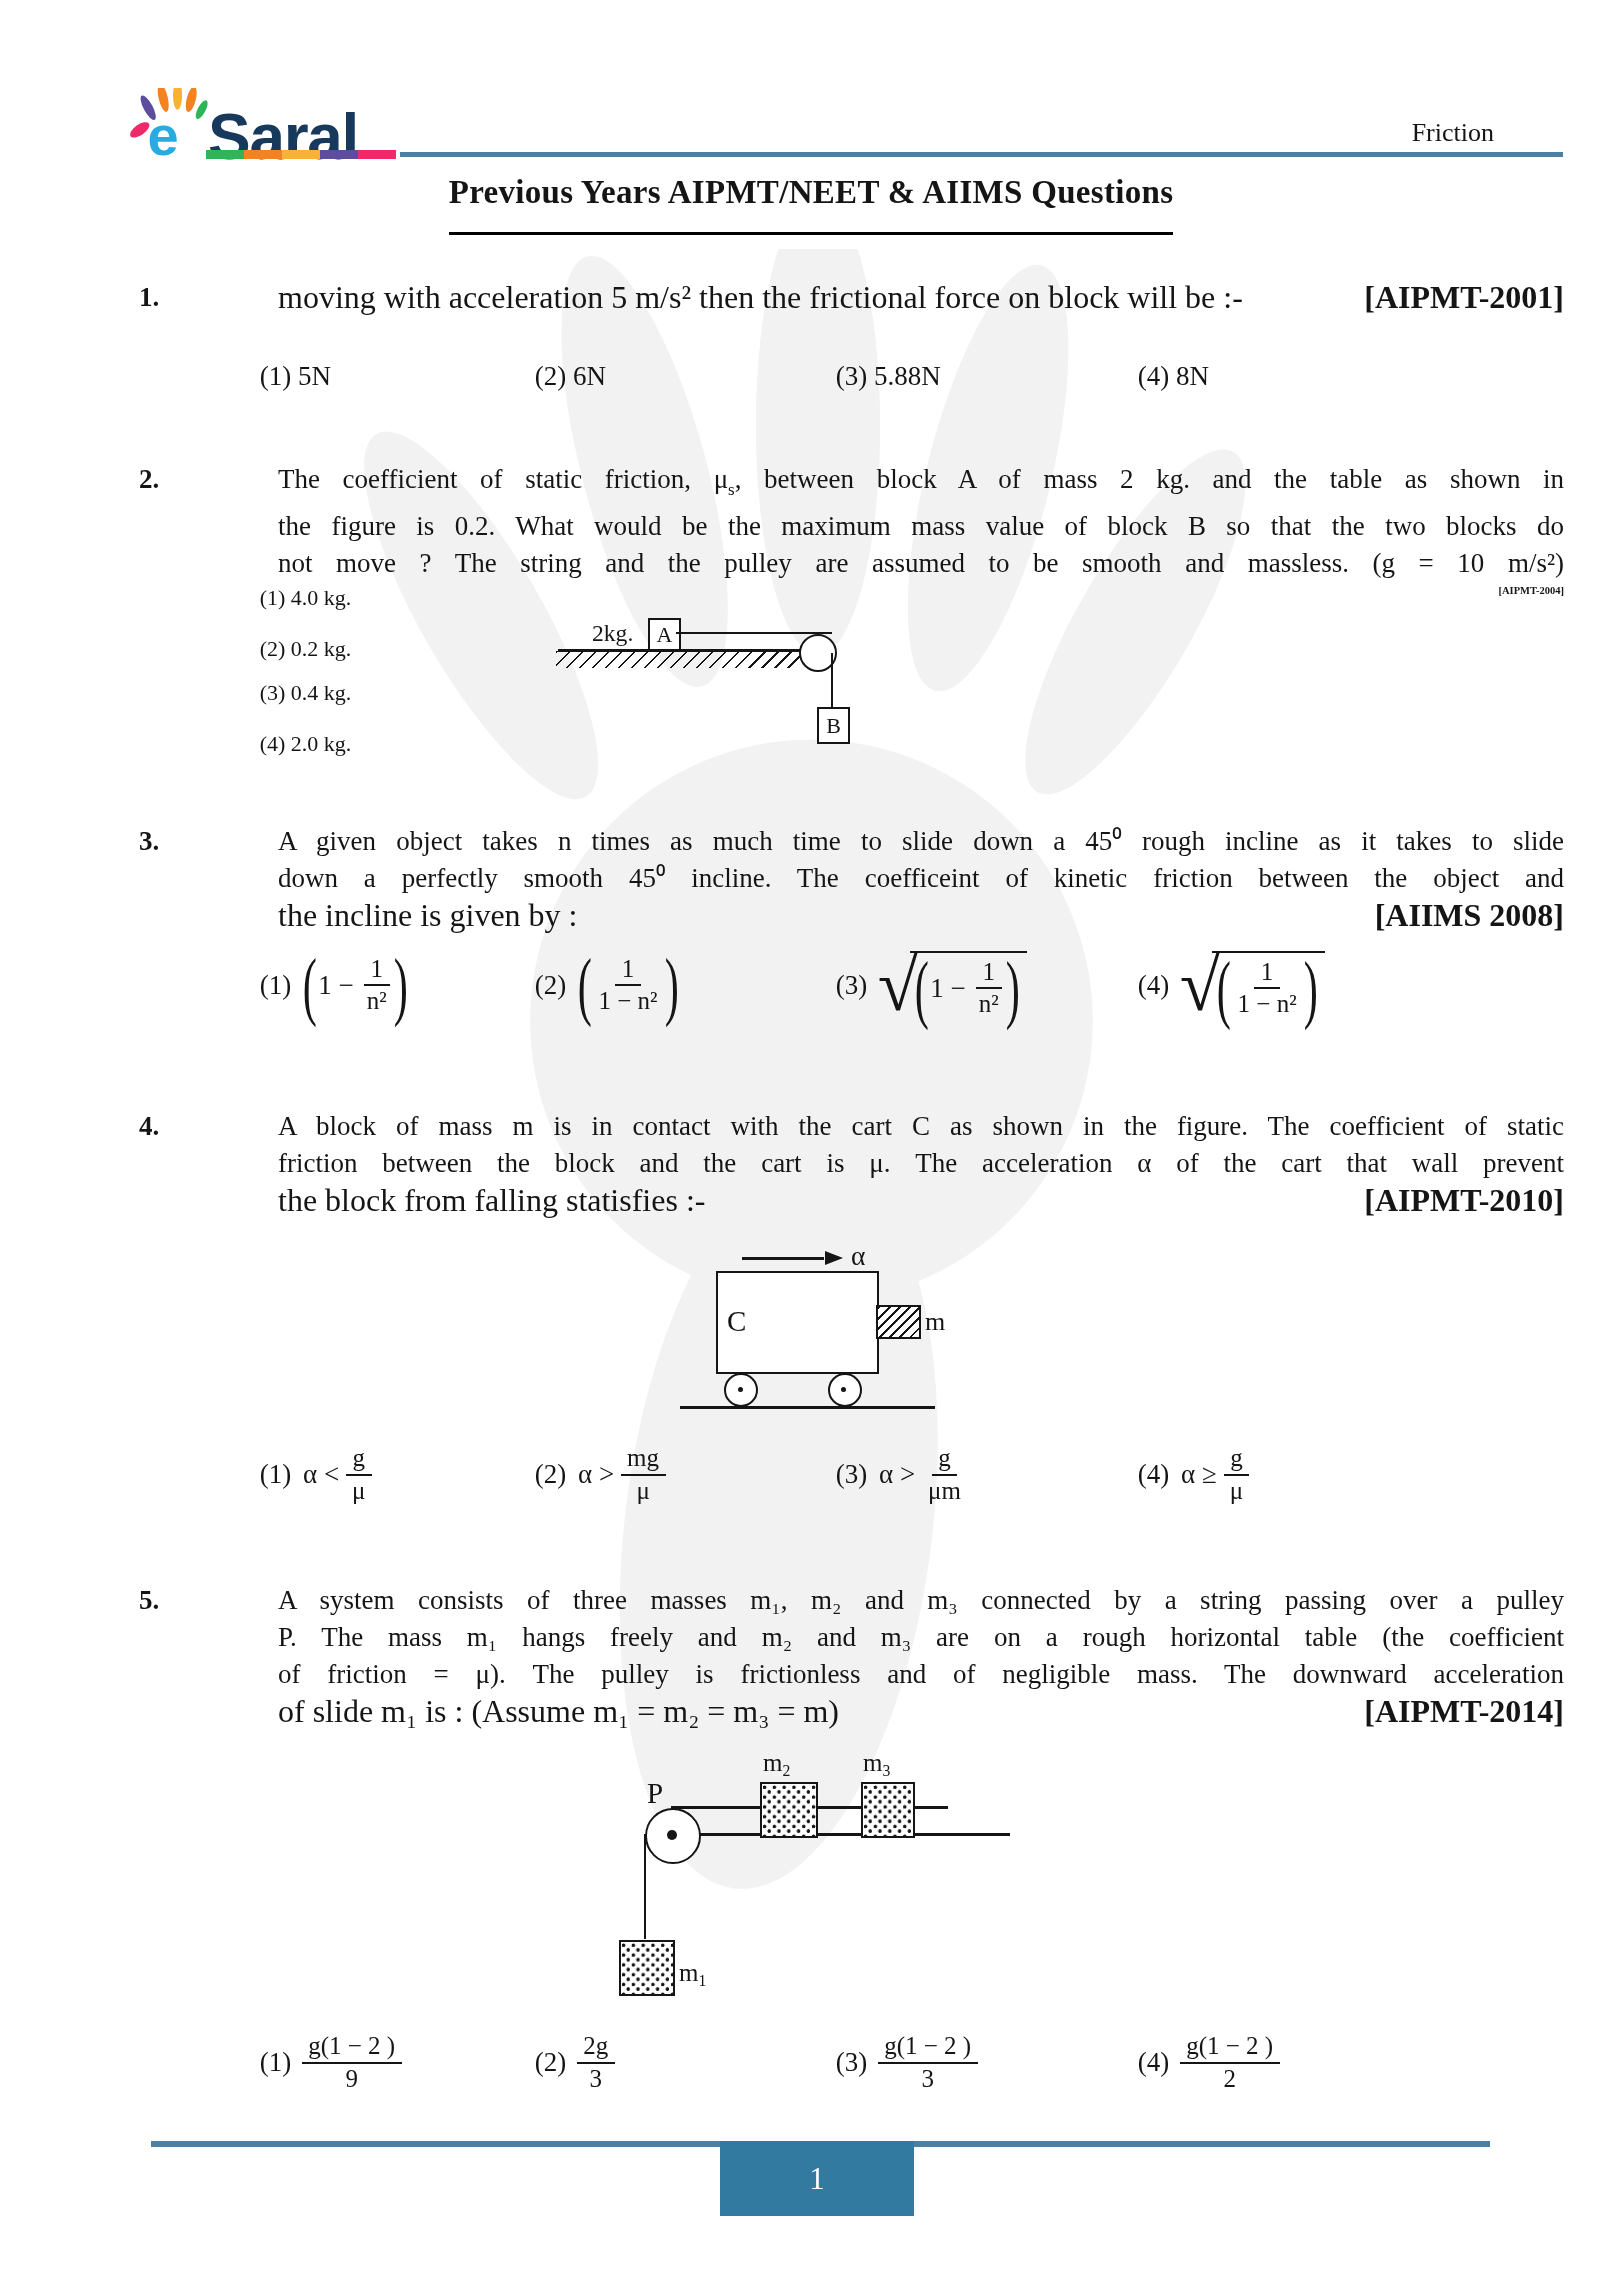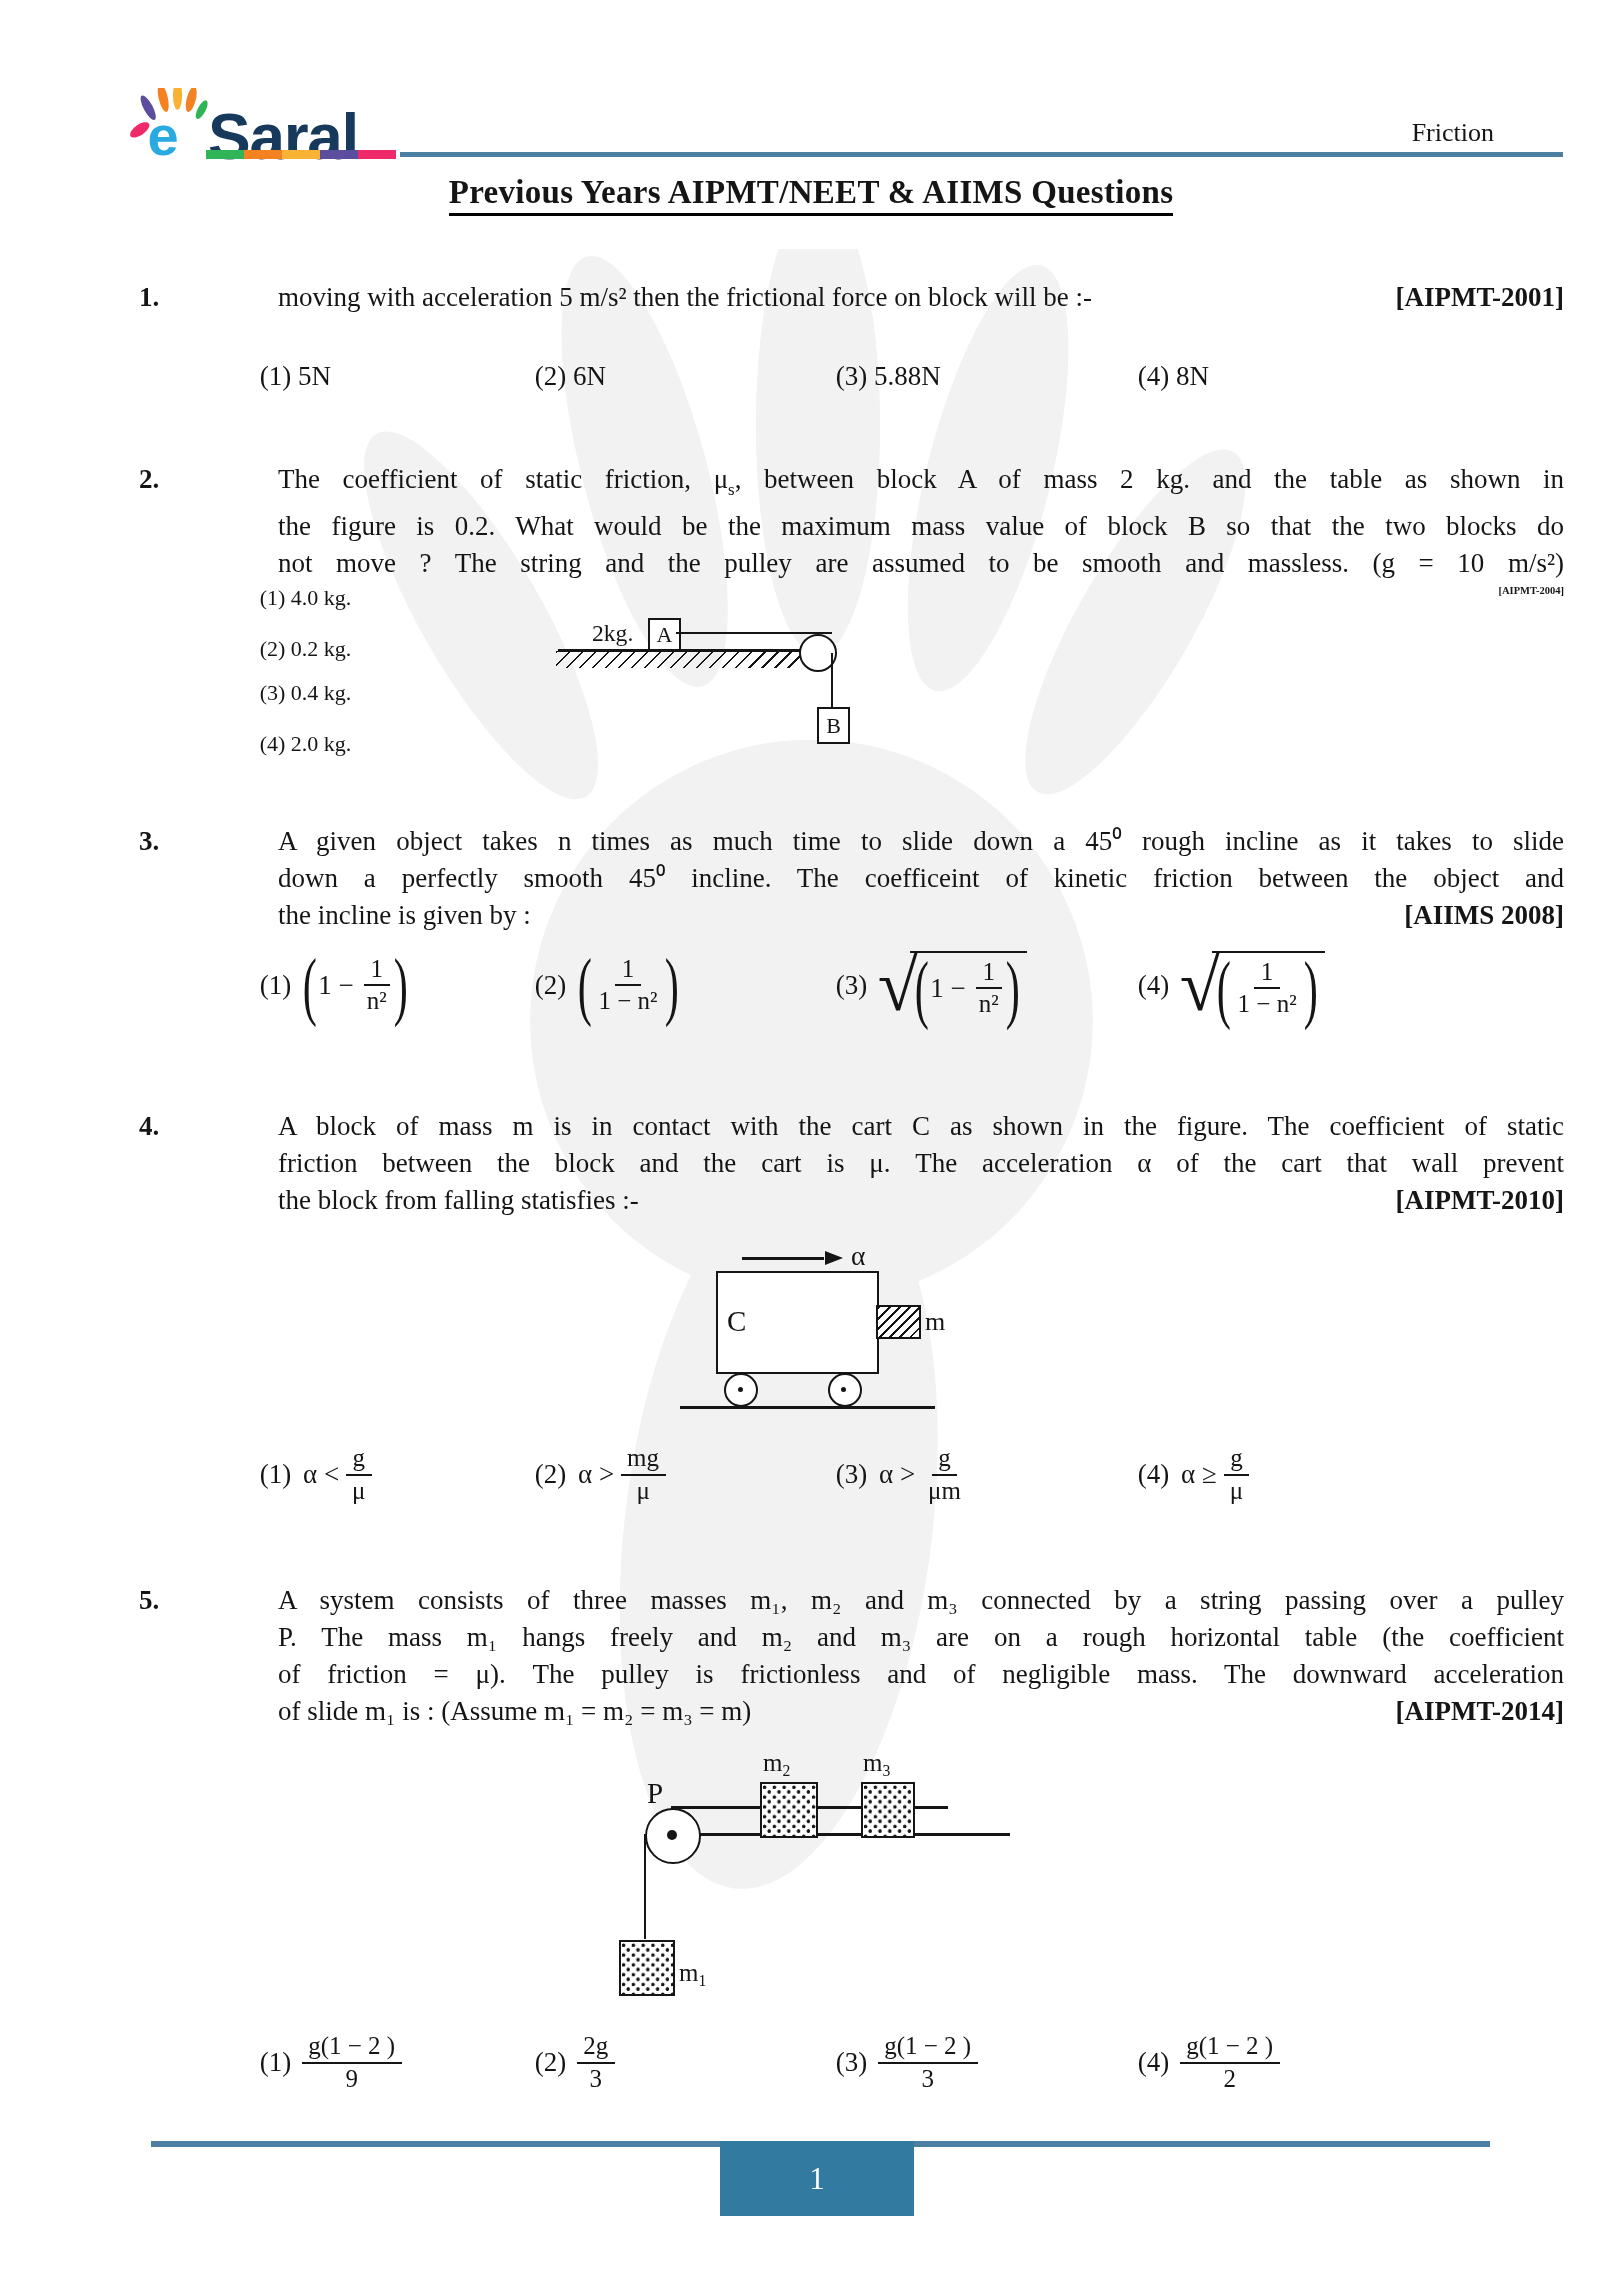--- a/index.html
+++ b/index.html
@@ -4,28 +4,28 @@
 <style>
   html,body{margin:0;padding:0;background:#ffffff;}
   .page{position:relative;width:1622px;height:2295px;background:#fff;overflow:hidden;
         font-family:"Liberation Serif",serif;color:#151515;}
   .abs{position:absolute;}
 
   
   .brand-text{font-family:"Liberation Sans",sans-serif;font-weight:bold;color:#16395c;
               font-size:64px;letter-spacing:-1.3px;line-height:1;}
   .topic{font-size:26px;color:#151515;}
-  .page-title{font-weight:bold;font-size:33px;border-bottom:3.3px solid #000;padding-bottom:2px;
+  .page-title{font-weight:bold;font-size:33px;border-bottom:3.3px solid #000;padding-bottom:21px;
               letter-spacing:0.3px;white-space:nowrap;}
 
   
   .q{position:absolute;left:278px;width:1286px;}
   .qnum{position:absolute;left:-139px;top:0;font-weight:bold;font-size:27px;line-height:37px;}
   .qline{font-size:27px;line-height:37px;text-align:justify;text-align-last:justify;}
-  .tagline{display:flex;justify-content:space-between;font-size:27px;line-height:37px;}
+  .tagline{display:flex;justify-content:space-between;font-size:32px;line-height:37px;}
   .tag{font-weight:bold;}
   sub.s{font-size:17px;vertical-align:-6.5px;}
 
   
   .opt-row{position:absolute;left:-18.3px;width:1309px;display:grid;
            grid-template-columns:275px 301px 302px auto;font-size:27px;align-items:center;}
   .optline{position:absolute;left:-18.3px;font-size:22px;white-space:nowrap;text-align:right;}
 
   
   .mrow{display:flex;align-items:center;font-size:27px;}

